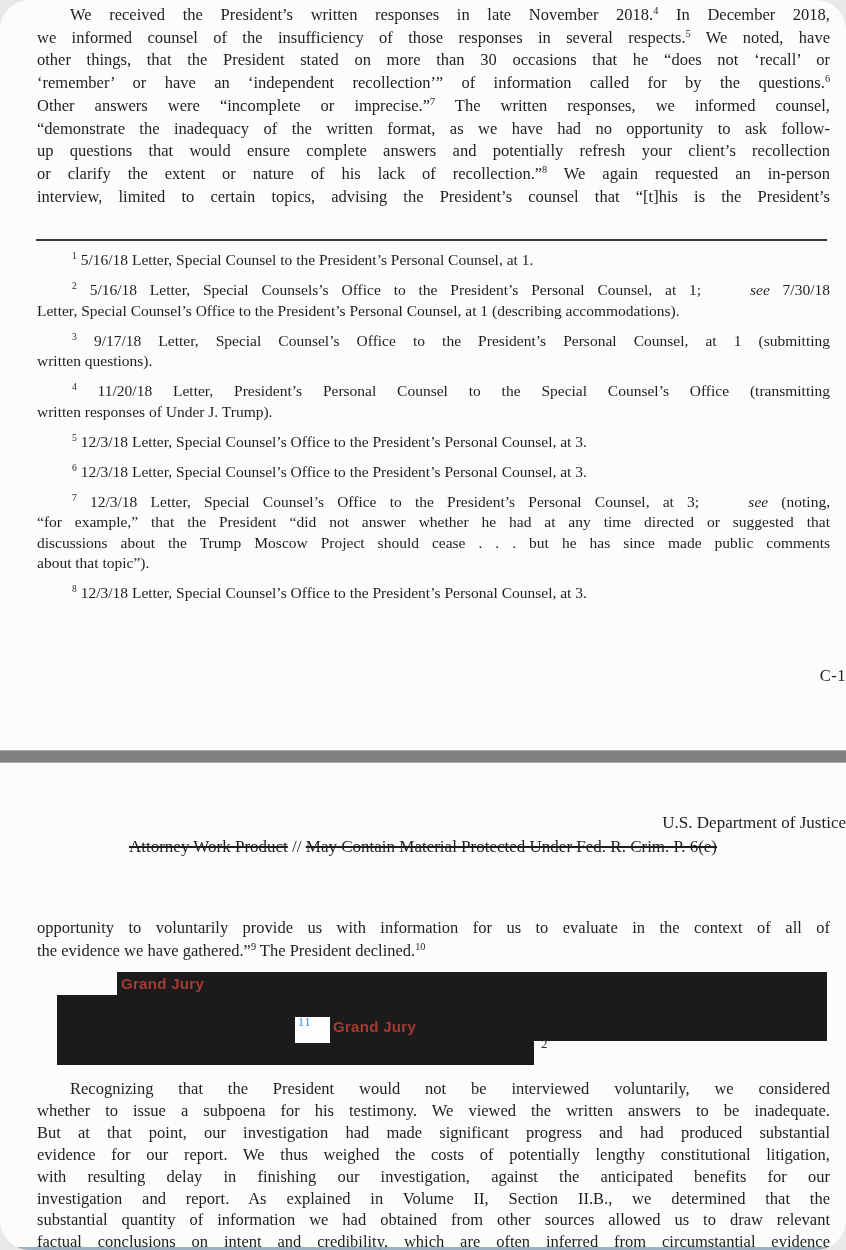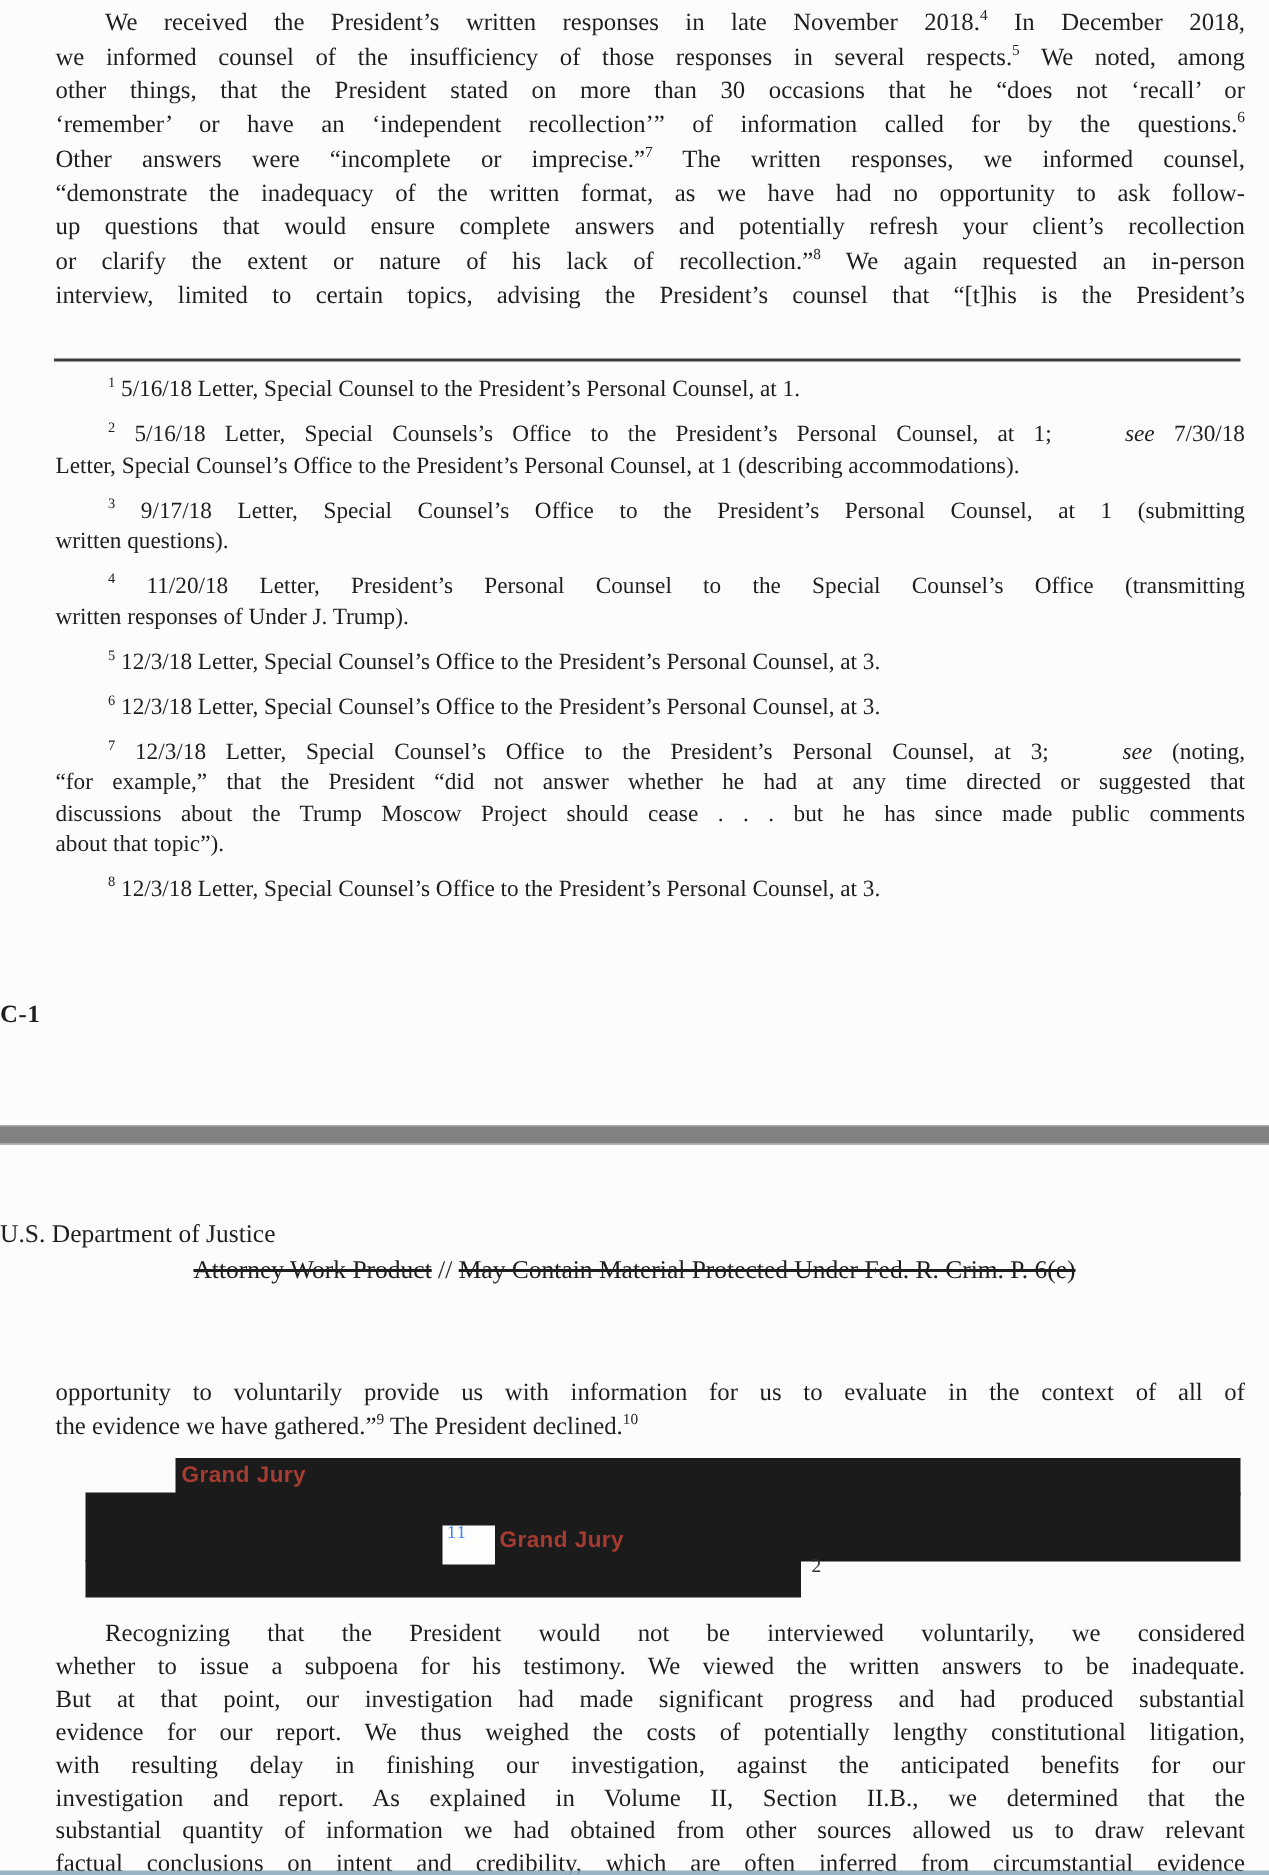--- a/index.html
+++ b/index.html
@@ -5,38 +5,39 @@
   :root{
     --bg:#fcfcfb; --ink:#1e1e1e; --black:#1b1b1b; --red:#a63b31;
     --sepgray:#818181; --edgeblue:#8aa7b8;
   }
   *{margin:0;padding:0;box-sizing:border-box;}
   html,body{background:#e9e9e9;}
   .screen{
     position:relative;width:846px;height:1250px;overflow:hidden;
     background:var(--bg);color:var(--ink);
     font-family:"Liberation Serif","DejaVu Serif",serif;
+    border-radius:30px;
   }
   .abs{position:absolute;}
   .body-text{font-size:16.5px;line-height:22.7px;}
   .line{text-align:justify;text-align-last:justify;text-justify:inter-word;white-space:normal;}
   .line.last-left{text-align-last:left;}
   .line.indent{text-indent:33px;}
   .sup{vertical-align:super;font-size:0.62em;line-height:0;}
   .i{font-style:italic;margin-left:36px;}
   .strike{text-decoration:line-through;text-decoration-thickness:2px;}
   .para1{left:37px;top:4px;width:793px;}
   .fn-sep{left:36px;top:239px;width:791px;height:2px;background:#3b3b3b;}
   .footnotes{left:37px;top:250px;width:793px;font-size:15.5px;line-height:20.5px;}
   .footnote{margin-bottom:9.5px;}
   .footnote .line.indent{text-indent:35px;}
-  .page-number{left:0;top:666px;width:846px;text-align:left;font-size:16.5px;letter-spacing:.5px;font-weight:bold;}
+  .page-number{left:0;top:666px;width:846px;text-align:right;font-size:16.5px;letter-spacing:.5px;}
   .page-separator{left:0;top:750px;width:846px;height:13px;background:var(--sepgray);
     border-top:1px solid #ababab;border-bottom:1px solid #ababab;}
-  .doj-header{left:0;top:813px;width:846px;text-align:left;font-size:17px;}
+  .doj-header{left:0;top:813px;width:846px;text-align:right;font-size:17px;}
   .doj-restriction{left:0;top:837px;width:846px;text-align:center;font-size:17px;}
   .para2{left:37px;top:917px;width:793px;}
   .redaction{left:0;top:0;width:846px;height:1250px;pointer-events:none;}
   .bar{position:absolute;background:var(--black);}
   .bar-a{left:117px;top:972px;width:710px;height:25px;}
   .bar-b{left:57px;top:995px;width:770px;height:46px;}
   .bar-c{left:57px;top:1040px;width:477px;height:25px;}
   .red-label{
     position:absolute;font-family:"Liberation Sans","DejaVu Sans",sans-serif;
     font-weight:bold;font-size:15px;color:var(--red);letter-spacing:.3px;white-space:nowrap;
@@ -53,21 +54,21 @@
   .bottom-edge{left:0;top:1247px;width:846px;height:3px;background:var(--edgeblue);opacity:.85;}
 </style>
 </head>
 <body>
 
 <div class="screen">
 
   <section>
     <div class="abs body-text para1">
         <div class="line indent"><span>We received the President’s written responses in late November 2018.</span><span class="sup">4</span><span> In December 2018,</span></div>
-        <div class="line"><span>we informed counsel of the insufficiency of those responses in several respects.</span><span class="sup">5</span><span> We noted, among</span></div>
+        <div class="line"><span>we informed counsel of the insufficiency of those responses in several respects.</span><span class="sup">5</span><span> We noted, have</span></div>
         <div class="line"><span>other things, that the President stated on more than 30 occasions that he “does not ‘recall’ or</span></div>
         <div class="line"><span>‘remember’ or have an ‘independent recollection’” of information called for by the questions.</span><span class="sup">6</span></div>
         <div class="line"><span>Other answers were “incomplete or imprecise.”</span><span class="sup">7</span><span> The written responses, we informed counsel,</span></div>
         <div class="line"><span>“demonstrate the inadequacy of the written format, as we have had no opportunity to ask follow-</span></div>
         <div class="line"><span>up questions that would ensure complete answers and potentially refresh your client’s recollection</span></div>
         <div class="line"><span>or clarify the extent or nature of his lack of recollection.”</span><span class="sup">8</span><span> We again requested an in-person</span></div>
         <div class="line"><span>interview, limited to certain topics, advising the President’s counsel that “[t]his is the President’s</span></div>
       </div>
 
     <div class="abs fn-sep"></div>

